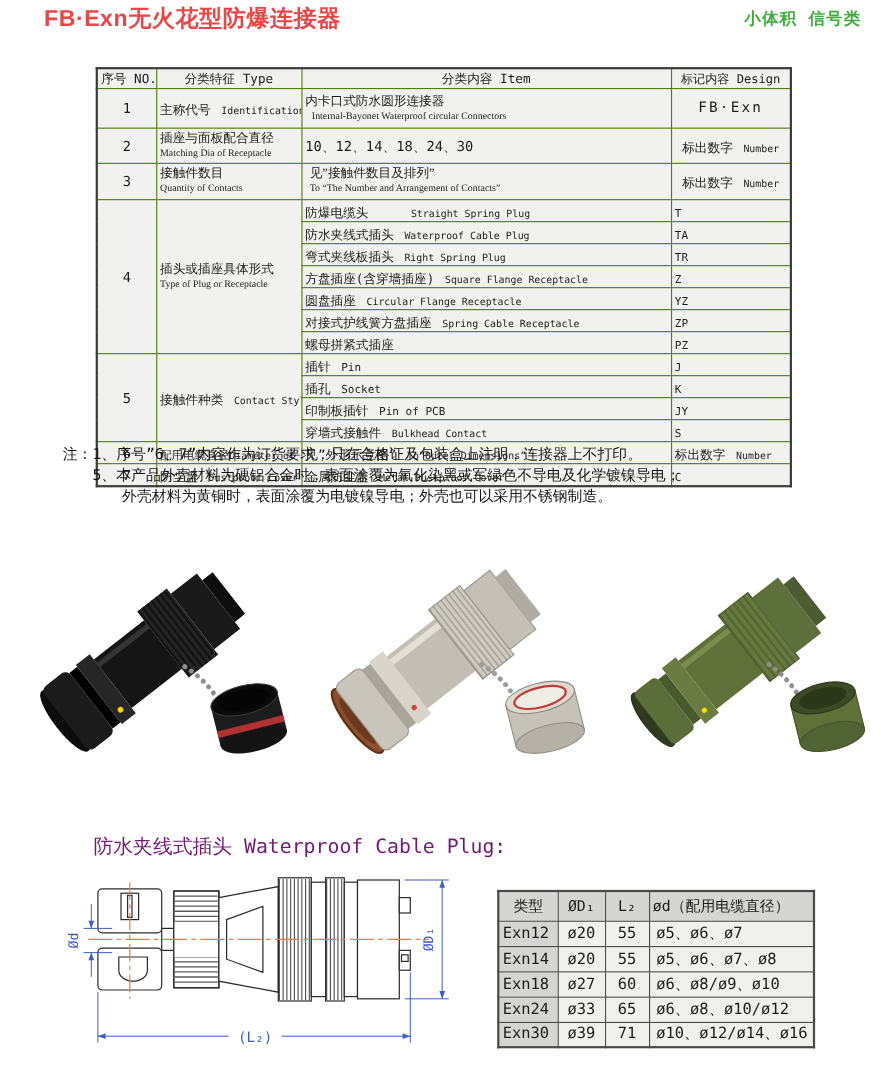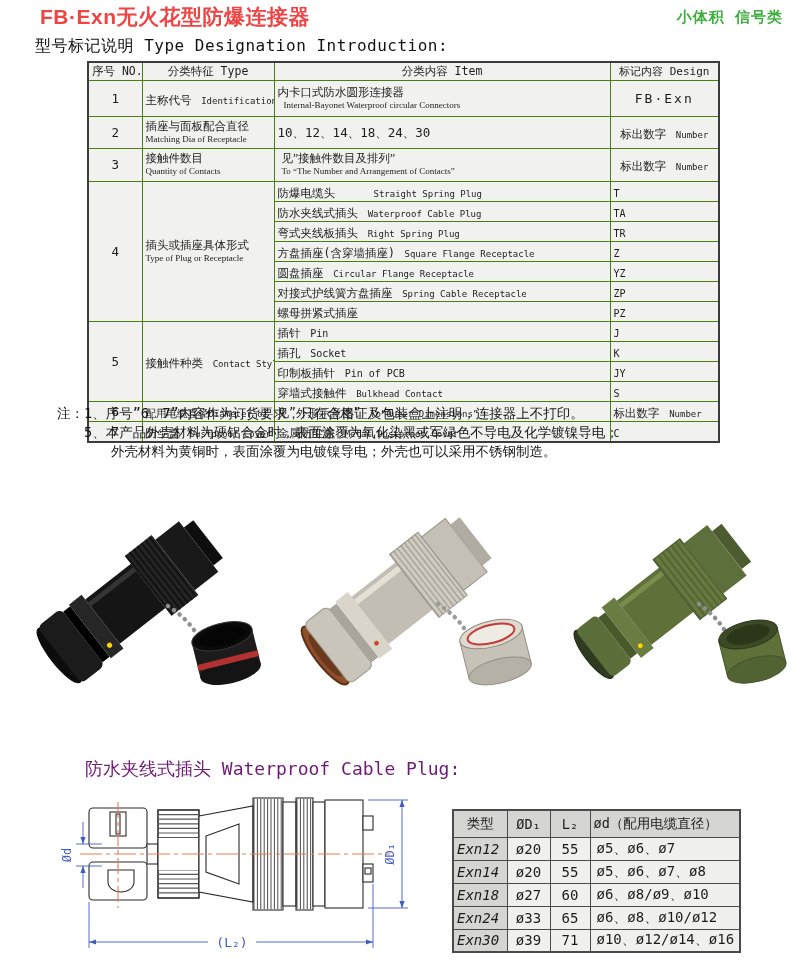--- a/index.html
+++ b/index.html
@@ -41,31 +41,30 @@
 
   
   .draw { position:absolute; left:56px; top:786px; }
 
   
   table.dim { position:absolute; left:452px; top:809px; width:287px; border-collapse:collapse;
               table-layout:fixed; border:2px solid #4a4a4a; }
   .dim th, .dim td { border:1px solid #4a4a4a; overflow:hidden; white-space:nowrap;margin-top:12px; }
   .dim th { background:#d5d5d3; font-weight:normal; font-size:13.5px; text-align:center; height:27px; }
   .dim td { background:#f0f0ee; font-size:14px; height:23px; text-align:center; }
-  .dim td.typ { background:#d5d5d3; text-align:left; padding-left:3px;font-style:italic; }
+  .dim td.typ { background:#d5d5d3; text-align:left; padding-left:3px; }
   .dim td.dval { text-align:left; padding-left:6px; }
 </style>
 </head>
 <body>
 
 <div class="page">
 
   <div class="title">FB·Exn无火花型防爆连接器</div>
   <div class="tag">小体积  信号类</div>
-  <div class="sec1">型号标记说明 Type Designation Introduction:</div>
 
   <table class="dt">
     <colgroup>
         <col style="width:54px">
         <col style="width:132px">
         <col style="width:336px">
         <col style="width:109px">
       </colgroup>
     <thead>
       <tr style="height:18px">

